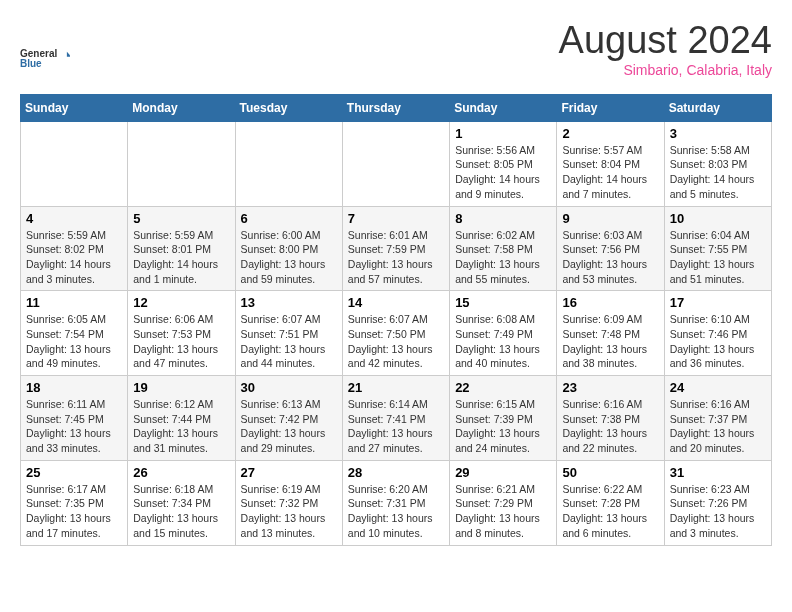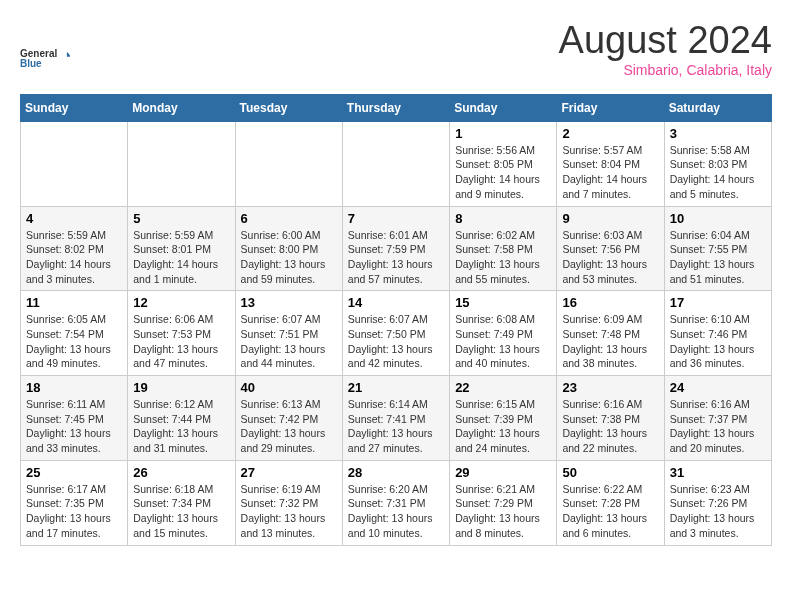--- a/index.html
+++ b/index.html
@@ -129,21 +129,21 @@
         <td><span class="day-number">12</span><span class="day-info">Sunrise: 6:06 AM<br>Sunset: 7:53 PM<br>Daylight: 13 hours<br>and 47 minutes.</span></td>
         <td><span class="day-number">13</span><span class="day-info">Sunrise: 6:07 AM<br>Sunset: 7:51 PM<br>Daylight: 13 hours<br>and 44 minutes.</span></td>
         <td><span class="day-number">14</span><span class="day-info">Sunrise: 6:07 AM<br>Sunset: 7:50 PM<br>Daylight: 13 hours<br>and 42 minutes.</span></td>
         <td><span class="day-number">15</span><span class="day-info">Sunrise: 6:08 AM<br>Sunset: 7:49 PM<br>Daylight: 13 hours<br>and 40 minutes.</span></td>
         <td><span class="day-number">16</span><span class="day-info">Sunrise: 6:09 AM<br>Sunset: 7:48 PM<br>Daylight: 13 hours<br>and 38 minutes.</span></td>
         <td><span class="day-number">17</span><span class="day-info">Sunrise: 6:10 AM<br>Sunset: 7:46 PM<br>Daylight: 13 hours<br>and 36 minutes.</span></td>
       </tr>
       <tr>
         <td><span class="day-number">18</span><span class="day-info">Sunrise: 6:11 AM<br>Sunset: 7:45 PM<br>Daylight: 13 hours<br>and 33 minutes.</span></td>
         <td><span class="day-number">19</span><span class="day-info">Sunrise: 6:12 AM<br>Sunset: 7:44 PM<br>Daylight: 13 hours<br>and 31 minutes.</span></td>
-        <td><span class="day-number">40</span><span class="day-info">Sunrise: 6:13 AM<br>Sunset: 7:42 PM<br>Daylight: 13 hours<br>and 29 minutes.</span></td>
+        <td><span class="day-number">30</span><span class="day-info">Sunrise: 6:13 AM<br>Sunset: 7:42 PM<br>Daylight: 13 hours<br>and 29 minutes.</span></td>
         <td><span class="day-number">21</span><span class="day-info">Sunrise: 6:14 AM<br>Sunset: 7:41 PM<br>Daylight: 13 hours<br>and 27 minutes.</span></td>
         <td><span class="day-number">22</span><span class="day-info">Sunrise: 6:15 AM<br>Sunset: 7:39 PM<br>Daylight: 13 hours<br>and 24 minutes.</span></td>
         <td><span class="day-number">23</span><span class="day-info">Sunrise: 6:16 AM<br>Sunset: 7:38 PM<br>Daylight: 13 hours<br>and 22 minutes.</span></td>
         <td><span class="day-number">24</span><span class="day-info">Sunrise: 6:16 AM<br>Sunset: 7:37 PM<br>Daylight: 13 hours<br>and 20 minutes.</span></td>
       </tr>
       <tr>
         <td><span class="day-number">25</span><span class="day-info">Sunrise: 6:17 AM<br>Sunset: 7:35 PM<br>Daylight: 13 hours<br>and 17 minutes.</span></td>
         <td><span class="day-number">26</span><span class="day-info">Sunrise: 6:18 AM<br>Sunset: 7:34 PM<br>Daylight: 13 hours<br>and 15 minutes.</span></td>
         <td><span class="day-number">27</span><span class="day-info">Sunrise: 6:19 AM<br>Sunset: 7:32 PM<br>Daylight: 13 hours<br>and 13 minutes.</span></td>
         <td><span class="day-number">28</span><span class="day-info">Sunrise: 6:20 AM<br>Sunset: 7:31 PM<br>Daylight: 13 hours<br>and 10 minutes.</span></td>

